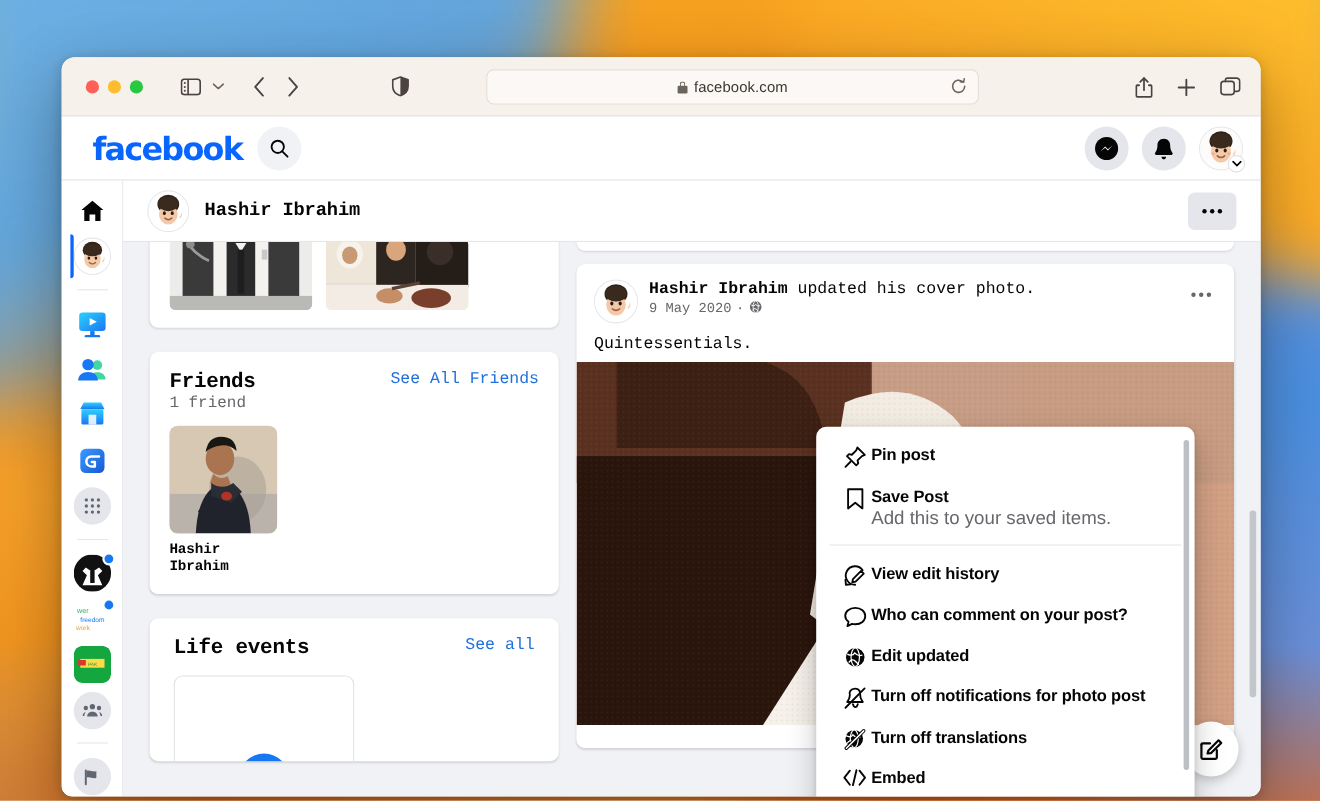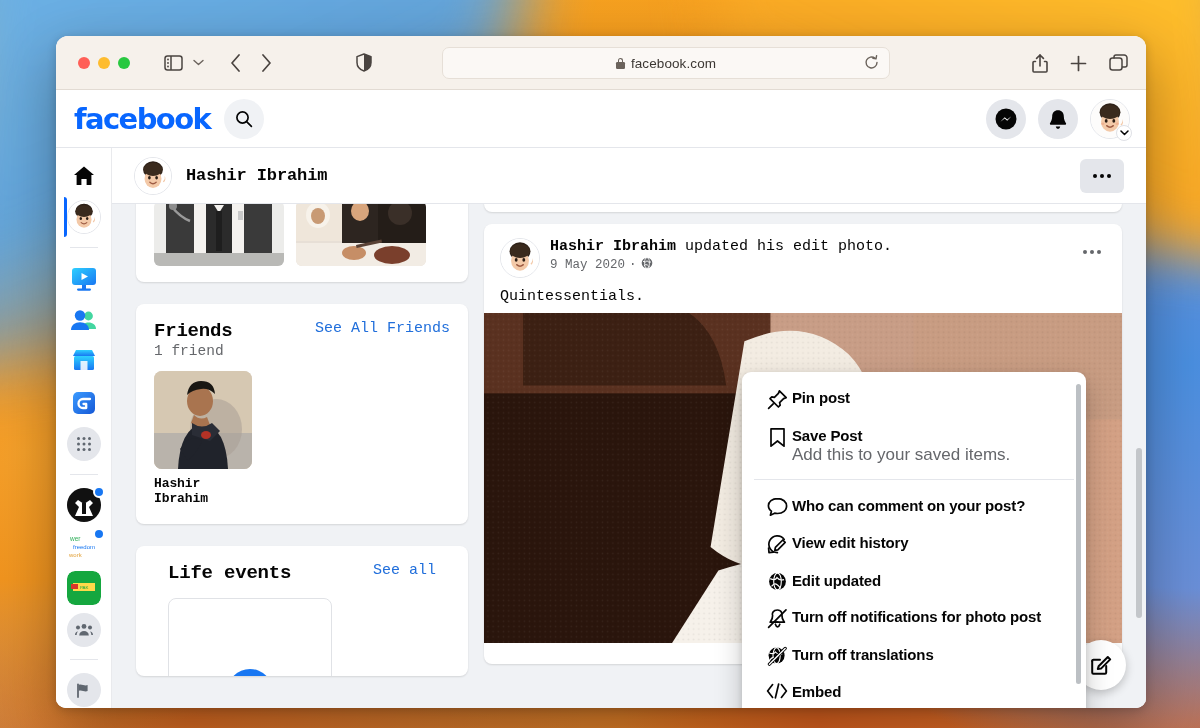--- a/index.html
+++ b/index.html
@@ -25,21 +25,21 @@
     transform: skewX(-16deg) rotate(-7deg); filter: blur(34px); opacity:.95;
   }
   #desktop::after {
     content:""; position:absolute; right:-40px; top:-90px; width:520px; height:330px;
     background: linear-gradient(200deg,#ffc62e 0%, #f9a724 60%, rgba(249,167,36,0) 100%);
     transform: skewX(12deg) rotate(6deg); filter: blur(26px);
   }
 
   
   #browser {
-    position:absolute; left:56px; top:36px; width:1090px; height:672px;
+    position:absolute; left:56px; top:52px; width:1090px; height:672px;
     border-radius: 12px 12px 10px 10px; overflow:hidden;
     background:#fff; box-shadow: 0 22px 60px rgba(0,0,0,.33), 0 2px 10px rgba(0,0,0,.18);
     z-index: 5;
   }
   .titlebar {
     height:54px; background:#f6f1eb; display:flex; align-items:center;
     padding: 0 14px; border-bottom:1px solid #e2dbd3; position:relative;
   }
   .traffic { display:flex; gap:8px; align-items:center; margin-left:8px; }
   .dot { width:12px; height:12px; border-radius:50%; }
@@ -63,21 +63,21 @@
   .lock-glyph b { position:absolute; left:2px; top:0; width:5px; height:5px; border:1.4px solid #6b635c; border-bottom:none; border-radius:3px 3px 0 0; display:block;}
 
   .tb-right { position:absolute; right:18px; top:0; height:54px; display:flex; align-items:center; gap:22px; color:#4a4440; }
 
   
   .fb-root { height: calc(672px - 54px); background:#f0f2f5; position:relative; overflow:hidden; }
   .fb-header {
     height:58px; background:#fff; display:flex; align-items:center;
     padding:0 16px; border-bottom:1px solid #e4e6eb; position:relative; z-index:4;
   }
-  .fb-logo { color:#0866ff; font-size:29px; font-weight:700; letter-spacing:-1.6px; font-family:"DejaVu Sans", sans-serif; margin-left:2px;}
+  .fb-logo { color:#0866ff; font-size:29px; font-weight:700; letter-spacing:-1.6px; font-family:"DejaVu Sans", sans-serif; margin-left:12px;}
   .search-circle {
     width:40px; height:40px; border-radius:50%; background:#f0f2f5; margin-left:14px;
     display:flex; align-items:center; justify-content:center; color:#050505;
   }
   .hdr-right { position:absolute; right:16px; top:9px; display:flex; align-items:center; gap:12px; }
   .hdr-circle { width:40px; height:40px; border-radius:50%; background:#e4e6eb; display:flex; align-items:center; justify-content:center; }
   .avatar-wrap { position:relative; width:40px; height:40px; }
   .avatar {
     width:40px; height:40px; border-radius:50%; overflow:hidden; border:1px solid #e4e6eb; background:#fff;
   }
@@ -109,38 +109,38 @@
   }
   .pb-avatar { width:38px; height:38px; border-radius:50%; overflow:hidden; border:1px solid #e4e6eb; background:#fff; }
   .pb-name { font-size:17px; font-weight:700; color:#050505; margin-left:14px; letter-spacing:-.1px; }
   .pb-more {
     position:absolute; right:22px; top:11px; width:44px; height:34px; border-radius:6px;
     background:#e4e6eb; display:flex; align-items:center; justify-content:center; gap:3px;
   }
   .pb-more span { width:4px; height:4px; border-radius:50%; background:#050505; display:block; }
 
   .columns { display:flex; gap:16px; padding:0 24px; height: calc(672px - 54px - 58px - 56px); position:relative; }
-  .col-left { width:332px; flex-shrink:0; padding-top:0; }
+  .col-left { width:372px; flex-shrink:0; padding-top:0; }
   .col-right { flex:1; position:relative; }
 
   .card { background:#fff; border-radius:8px; box-shadow:0 1px 2px rgba(0,0,0,.12); overflow:hidden; }
 
   .photos-card { height:88px; margin-top:-10px; display:flex; align-items:flex-end; padding:0 18px 16px; gap:12px; }
   .photo-thumb { width:130px; height:65px; border-radius:6px; overflow:hidden; }
 
   .friends-card { margin-top:22px; padding:16px 18px 18px; }
   .card-head { display:flex; align-items:flex-start; justify-content:space-between; }
   .card-title { font-size:19px; font-weight:700; color:#050505; letter-spacing:-.2px; }
   .card-link { font-size:15px; color:#216fdb; }
   .card-sub { font-size:14.5px; color:#65676b; margin-top:1px; }
   .friend-tile { margin-top:12px; width:98px; }
   .friend-photo { width:98px; height:98px; border-radius:8px; overflow:hidden; background:#d9cfc2; }
   .friend-name { font-size:13px; font-weight:600; color:#050505; margin-top:7px; letter-spacing:-.1px; }
 
-  .life-card { margin-top:22px; padding:16px 32px 0; height:130px; }
+  .life-card { margin-top:22px; padding:16px 22px 0; height:130px; }
   .life-box { margin-top:14px; width:164px; height:96px; border:1px solid #e0e2e6; border-radius:8px; position:relative; }
   .life-circle { position:absolute; left:50%; bottom:-22px; transform:translateX(-50%); width:46px; height:46px; border-radius:50%; background:#1877f2; display:flex; align-items:center; justify-content:center; }
 
   
   .post-card-top { background:#fff; border-radius:8px; height:18px; margin-top:-10px; box-shadow:0 1px 2px rgba(0,0,0,.12); }
   .post-card { background:#fff; border-radius:8px; box-shadow:0 1px 2px rgba(0,0,0,.12); margin-top:12px; overflow:hidden; height:440px; position:relative; }
   .post-head { display:flex; padding:14px 16px 0; position:relative; }
   .post-avatar { width:40px; height:40px; border-radius:50%; overflow:hidden; border:1px solid #e4e6eb; background:#fff; flex-shrink:0; }
   .post-meta { margin-left:10px; }
   .post-line1 { font-size:15px; color:#050505; }
@@ -569,21 +569,21 @@
                         <ellipse cx="20" cy="23" rx="9.4" ry="10.4" fill="#f3c9a8"></ellipse>
                         <ellipse cx="20" cy="12.6" rx="10.4" ry="7.4" fill="#3a2a1d"></ellipse>
                         <ellipse cx="16" cy="22" rx="1.5" ry="1.9" fill="#2b1d14"></ellipse>
                         <ellipse cx="24" cy="22" rx="1.5" ry="1.9" fill="#2b1d14"></ellipse>
                         <path d="M16.5 27 Q20 30.2 23.5 27" stroke="#9e5c44" stroke-width="1.5" fill="none" stroke-linecap="round"></path>
                         <path d="M31 26 q3 -3 2 -6 q2 4 -1 7 z" fill="#f3c9a8"></path>
                       </svg>
                   </div>
                   <div class="post-meta">
                     <div class="post-line1">
-                      <b>Hashir Ibrahim</b><span> updated his edit photo.</span>
+                      <b>Hashir Ibrahim</b><span> updated his cover photo.</span>
                     </div>
                     <div class="post-line2">
                       <span>9 May 2020</span>
                       <span>·</span>
                       <span>
                         <svg width="12" height="12" viewBox="0 0 12 12">
                             <circle cx="6" cy="6" r="5.3" fill="#65676b"></circle>
                             <path d="M2 4.4 q3 1.4 4 -0.6 q1.6 2 4 1.2 M3 9 q1.6 -2.4 3.4 -1 q1.4 1 2 2.2" stroke="#fff" stroke-width=".9" fill="none"></path>
                             <ellipse cx="6" cy="6" rx="2.4" ry="5.3" fill="none" stroke="#fff" stroke-width=".8"></ellipse>
                           </svg>
@@ -662,39 +662,39 @@
           <div class="mi-texts">
             <div class="mi-label">Save Post</div>
             <div class="mi-sub">Add this to your saved items.</div>
           </div>
         </div>
 
         <div class="menu-div"></div>
 
         <div class="menu-item">
           <div class="mi-icon">
-            <svg width="21" height="20" viewBox="0 0 21 20">
-                <path d="M10.5 1.6 C5.2 1.6 1.4 4.8 1.4 8.8 C1.4 11 2.5 12.9 4.4 14.2 L3.4 18.2 L7.6 16.2 C8.5 16.4 9.5 16.5 10.5 16.5 C15.8 16.5 19.6 13.3 19.6 9.1 C19.6 4.9 15.8 1.6 10.5 1.6 Z" fill="none" stroke="#050505" stroke-width="1.7" stroke-linejoin="round"></path>
-              </svg>
-          </div>
-          <div class="mi-texts">
-            <div class="mi-label">Who can comment on your post?</div>
-          </div>
-        </div>
-
-        <div class="menu-item">
-          <div class="mi-icon">
             <svg width="21" height="21" viewBox="0 0 21 21">
                 <path d="M10.4 18.6 A8.4 8.4 0 1 1 17.2 5.4" fill="none" stroke="#050505" stroke-width="1.7" stroke-linecap="round"></path>
                 <path d="M1.6 14 L2 18.6 L6.4 18.2" fill="none" stroke="#050505" stroke-width="1.7" stroke-linecap="round" stroke-linejoin="round"></path>
                 <path d="M8.4 13.4 L15.8 6 L18.2 8.4 L10.8 15.8 L7.8 16.4 Z" fill="none" stroke="#050505" stroke-width="1.7" stroke-linejoin="round"></path>
               </svg>
           </div>
           <div class="mi-texts">
             <div class="mi-label">View edit history</div>
+          </div>
+        </div>
+
+        <div class="menu-item">
+          <div class="mi-icon">
+            <svg width="21" height="20" viewBox="0 0 21 20">
+                <path d="M10.5 1.6 C5.2 1.6 1.4 4.8 1.4 8.8 C1.4 11 2.5 12.9 4.4 14.2 L3.4 18.2 L7.6 16.2 C8.5 16.4 9.5 16.5 10.5 16.5 C15.8 16.5 19.6 13.3 19.6 9.1 C19.6 4.9 15.8 1.6 10.5 1.6 Z" fill="none" stroke="#050505" stroke-width="1.7" stroke-linejoin="round"></path>
+              </svg>
+          </div>
+          <div class="mi-texts">
+            <div class="mi-label">Who can comment on your post?</div>
           </div>
         </div>
 
         <div class="menu-item">
           <div class="mi-icon">
             <svg width="19" height="19" viewBox="0 0 19 19">
                 <circle cx="9.5" cy="9.5" r="8.4" fill="#050505"></circle>
                 <path d="M2.2 6.6 q5 2.4 6.8 -1 q2.6 3.4 7 2 M3.6 14.4 q2.6 -4 5.6 -1.6 q2.4 1.8 3.4 3.8" stroke="#fff" stroke-width="1.2" fill="none"></path>
                 <ellipse cx="9.5" cy="9.5" rx="3.8" ry="8.4" fill="none" stroke="#fff" stroke-width="1.1"></ellipse>
               </svg>

